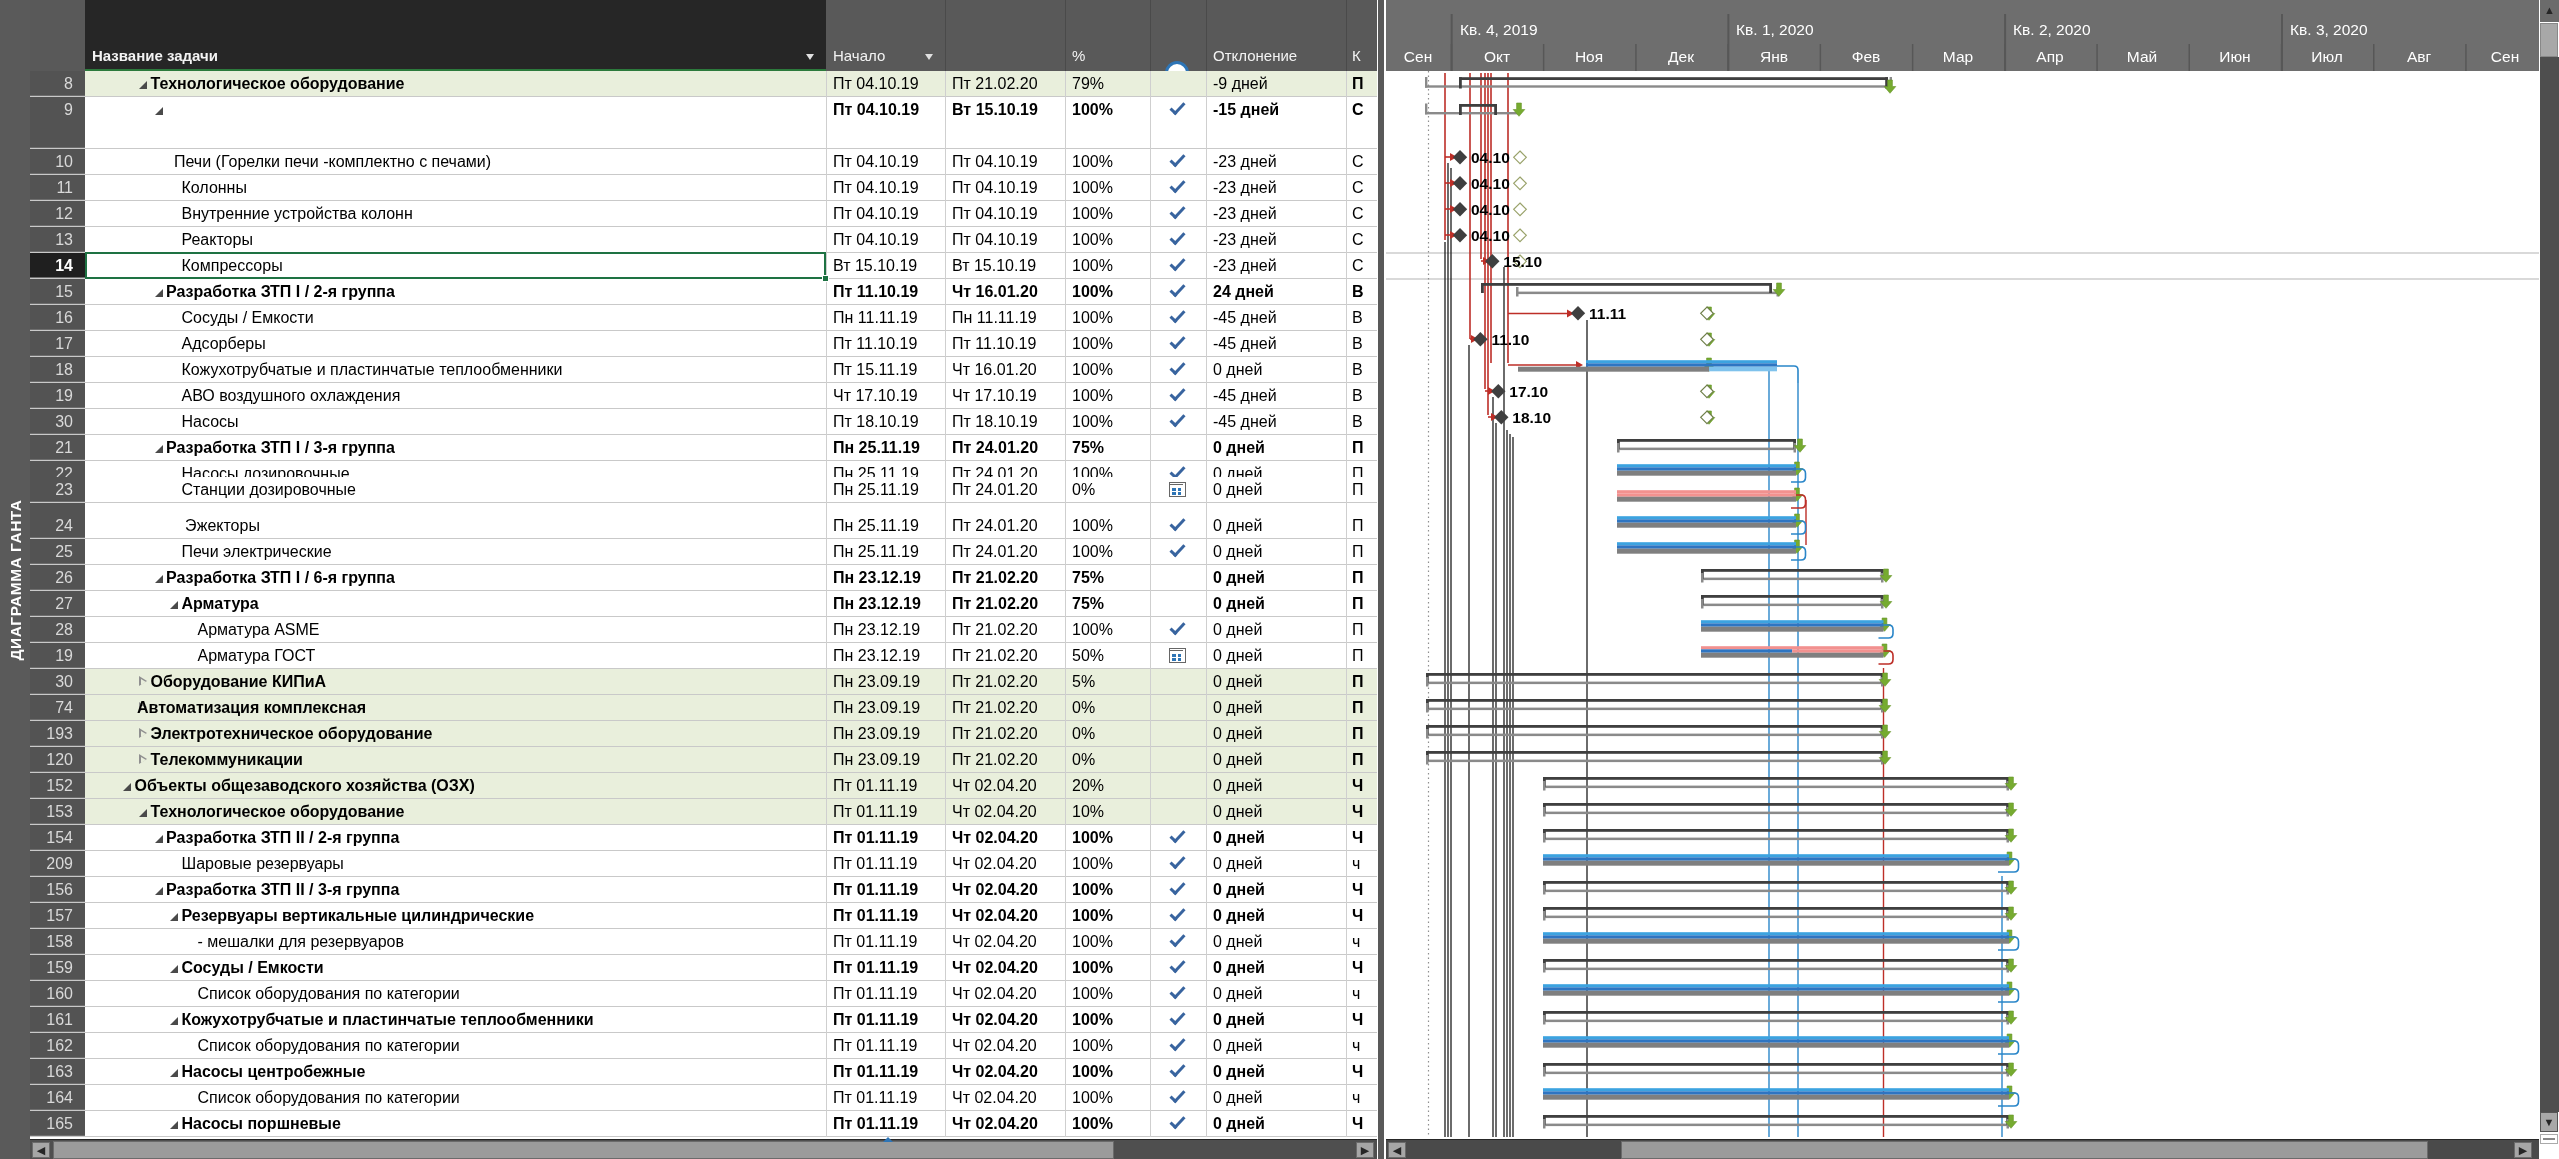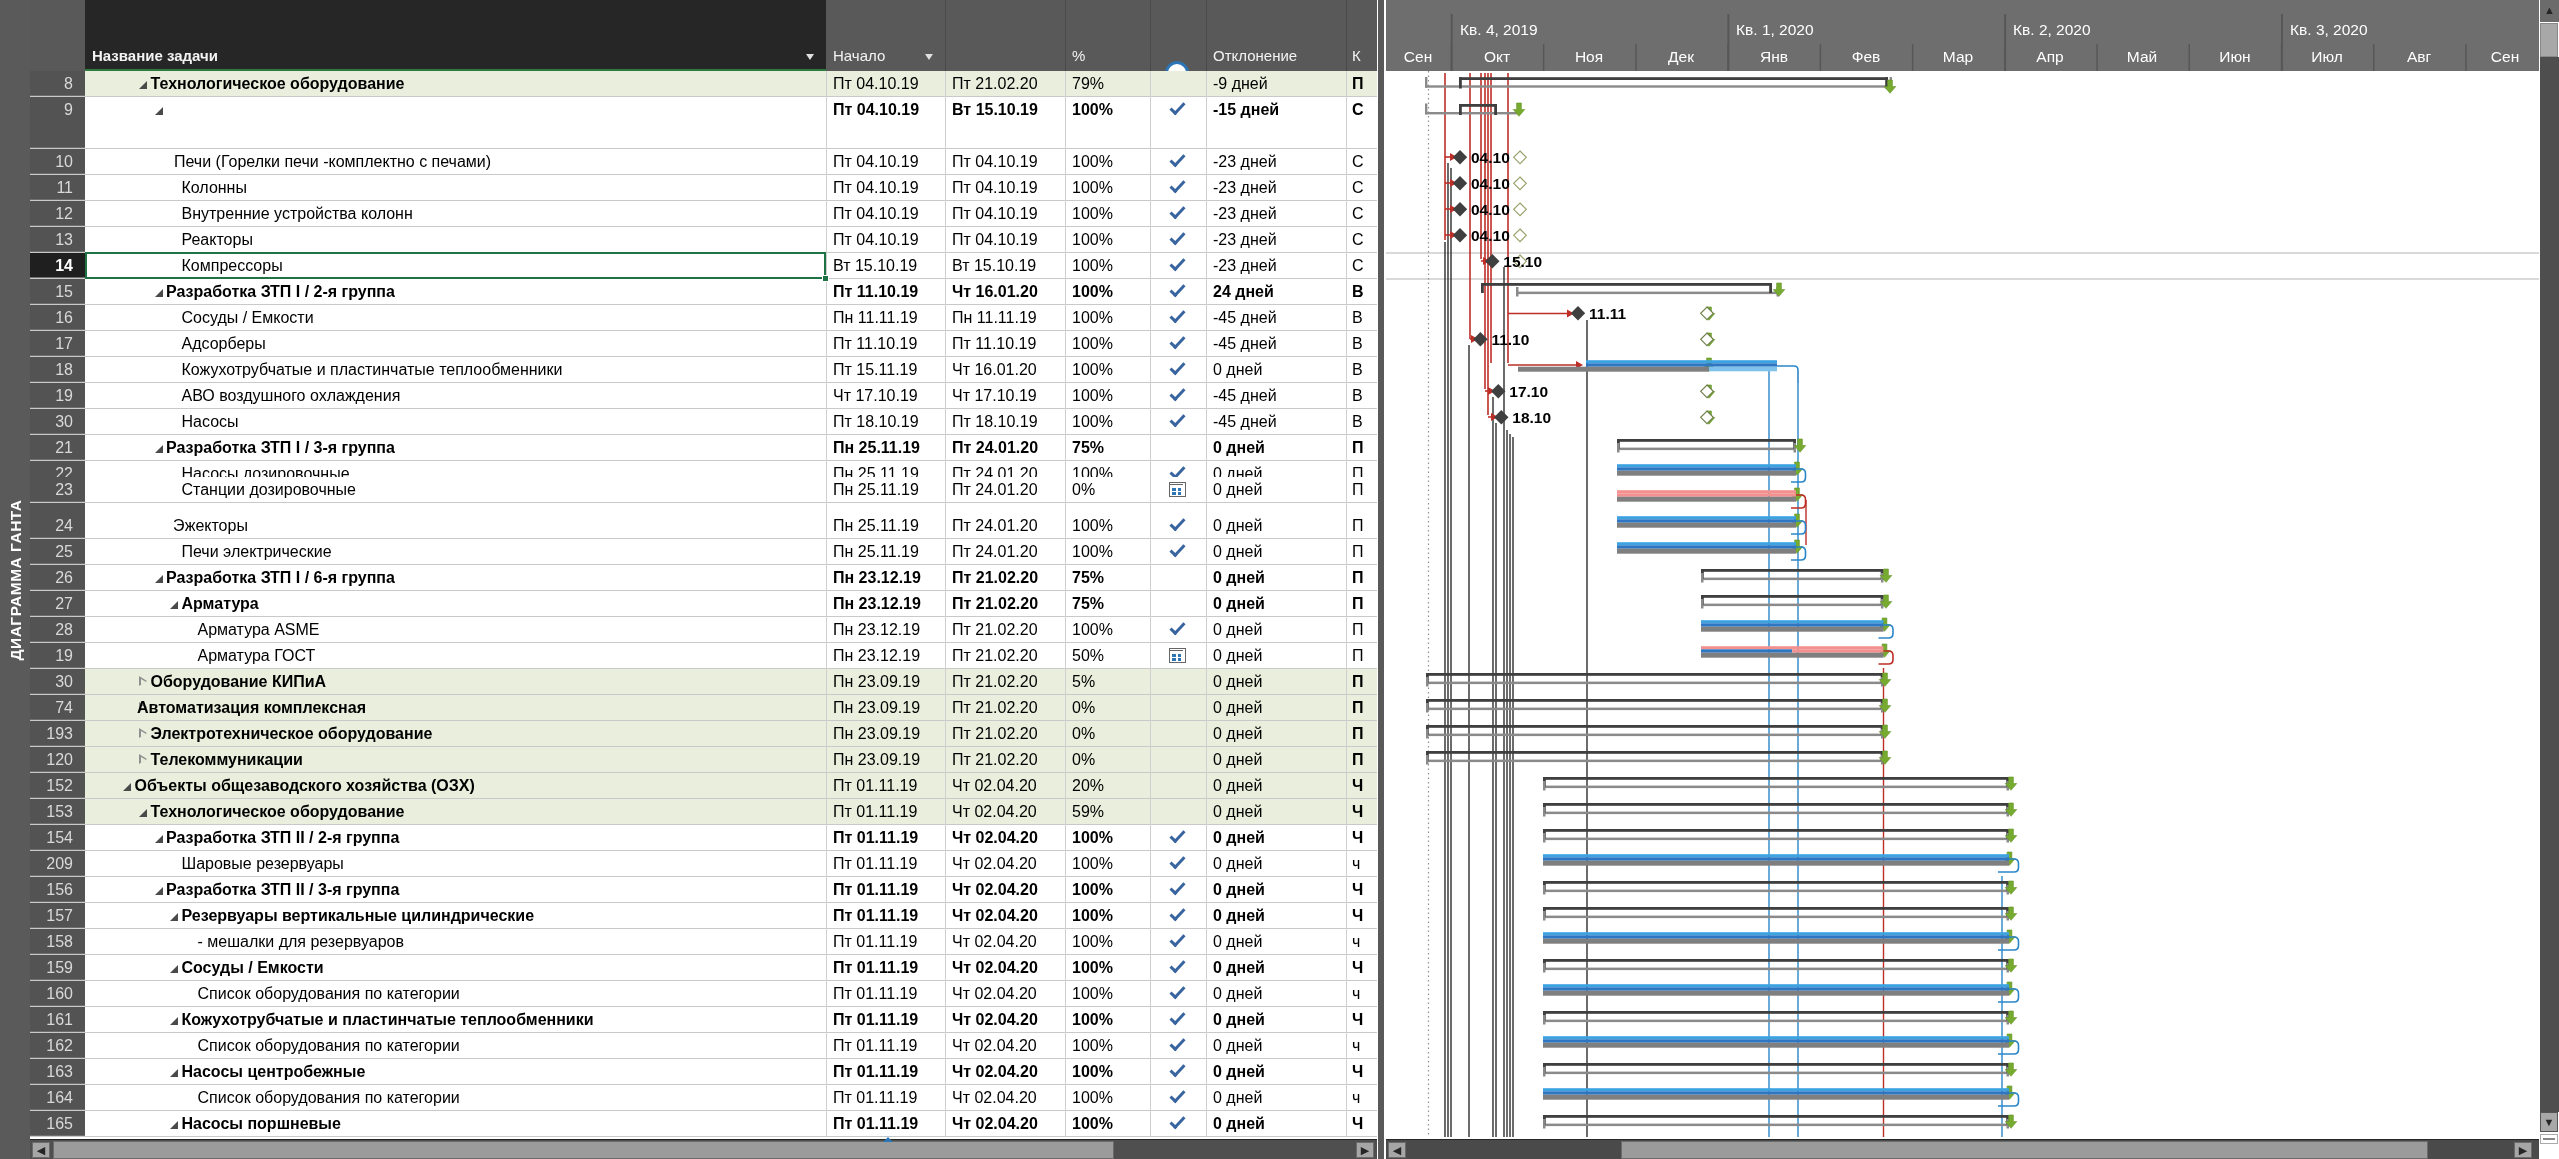--- a/index.html
+++ b/index.html
@@ -204,21 +204,21 @@
         <div class="abs" style="left:2px;top:5px;width:3.5px;height:2.6px;background:#2e75b6"></div>
         <div class="abs" style="left:7.5px;top:5px;width:3.5px;height:2.6px;background:#2e75b6"></div>
         <div class="abs" style="left:2px;top:9px;width:3.5px;height:2.6px;background:#2e75b6"></div>
         <div class="abs" style="left:7.5px;top:9px;width:3.5px;height:2.6px;background:#2e75b6"></div>
       </div>
       <div class="cell " style="left:1183px">0 дней</div>
       <div class="cell " style="left:1322px">П</div>
     </div>
     <div class="row" style="top:513px;height:26px">
       <div class="num" style="line-height:26px">24</div>
-      <div class="cell " style="left:143px">Эжекторы</div>
+      <div class="cell " style="left:155px">Эжекторы</div>
       <div class="cell " style="left:803px">Пн 25.11.19</div>
       <div class="cell " style="left:922px">Пт 24.01.20</div>
       <div class="cell " style="left:1042px">100%</div>
       <div class="chk" style="left:1140px"></div>
       <div class="cell " style="left:1183px">0 дней</div>
       <div class="cell " style="left:1322px">П</div>
     </div>
     <div class="row" style="top:539px;height:26px">
       <div class="num" style="line-height:26px">25</div>
       <div class="cell " style="left:151.5px">Печи электрические</div>
@@ -328,21 +328,21 @@
       <div class="cell " style="left:1042px">20%</div>
       <div class="cell " style="left:1183px">0 дней</div>
       <div class="cell b" style="left:1322px">Ч</div>
     </div>
     <div class="row green" style="top:799px;height:26px">
       <div class="num" style="line-height:26px">153</div>
       <div class="tri-e" style="left:109px"></div>
       <div class="cell b" style="left:120.5px">Технологическое оборудование</div>
       <div class="cell " style="left:803px">Пт 01.11.19</div>
       <div class="cell " style="left:922px">Чт 02.04.20</div>
-      <div class="cell " style="left:1042px">59%</div>
+      <div class="cell " style="left:1042px">10%</div>
       <div class="cell " style="left:1183px">0 дней</div>
       <div class="cell b" style="left:1322px">Ч</div>
     </div>
     <div class="row" style="top:825px;height:26px">
       <div class="num" style="line-height:26px">154</div>
       <div class="tri-e" style="left:124.5px"></div>
       <div class="cell b" style="left:136px">Разработка ЗТП II / 2-я группа</div>
       <div class="cell b" style="left:803px">Пт 01.11.19</div>
       <div class="cell b" style="left:922px">Чт 02.04.20</div>
       <div class="cell b" style="left:1042px">100%</div>

